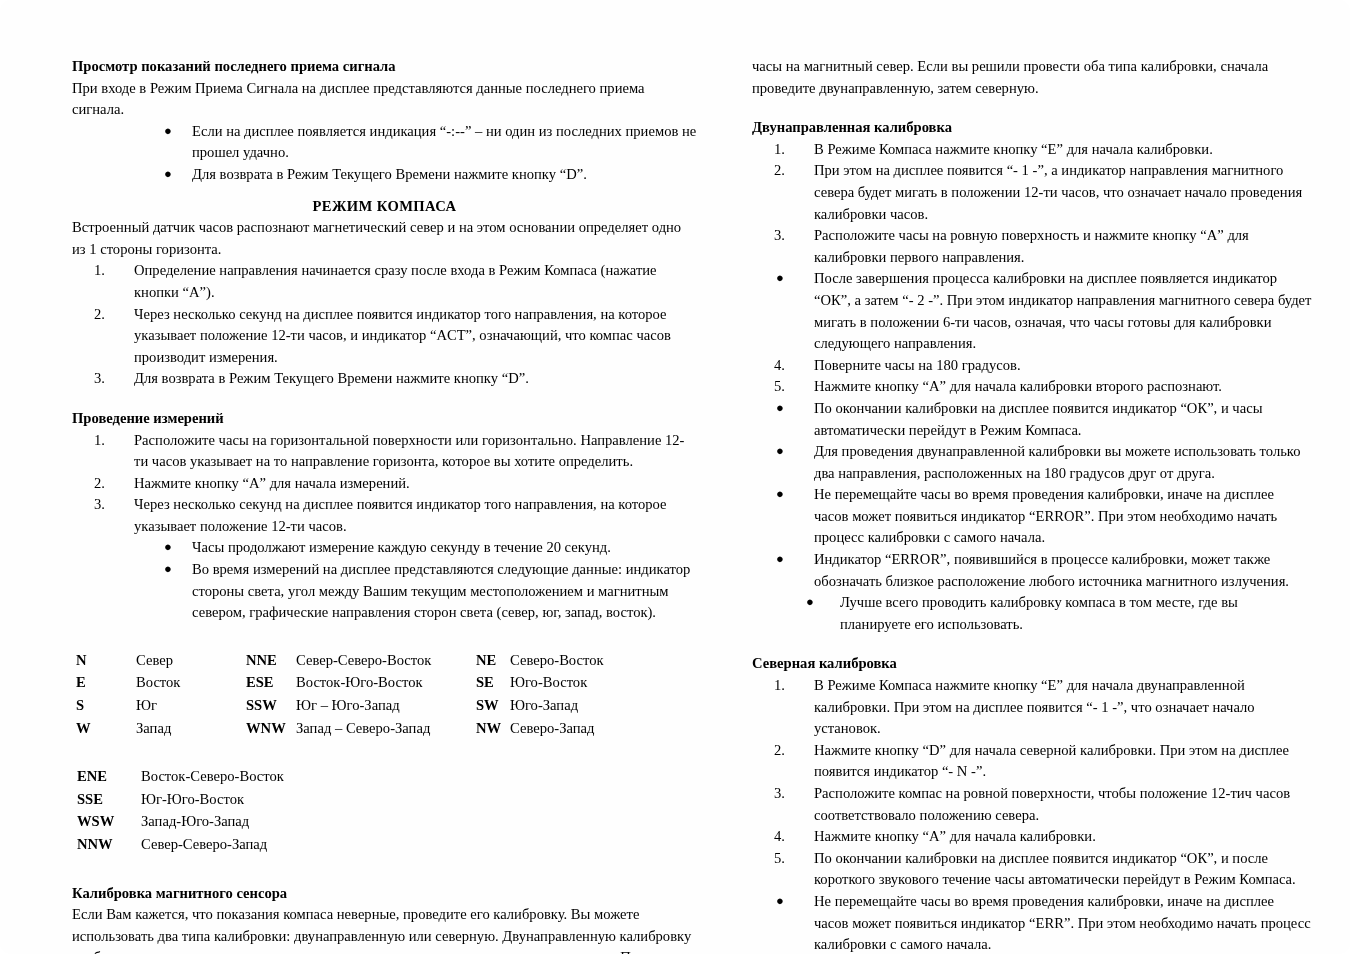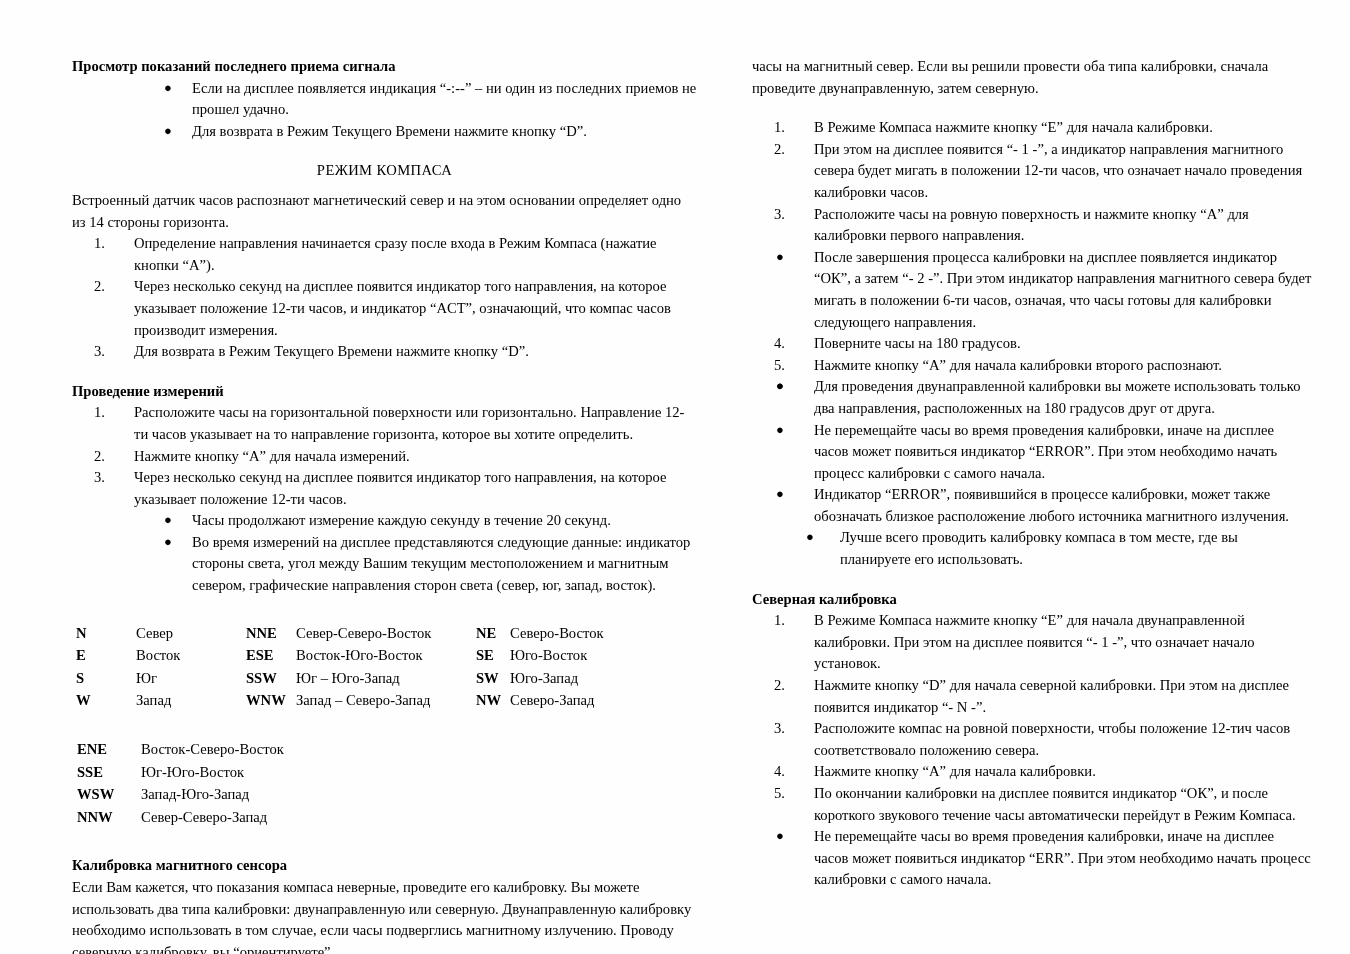--- a/index.html
+++ b/index.html
@@ -35,22 +35,22 @@
   .para {
     margin: 0;
     text-align: left;
     font-family: Liberation Serif, serif;
   }
   .heading {
     margin: 0;
     font-weight: bold;
   }
   .center-heading {
-    margin: 8px;
-    font-weight: normal;
+    margin: 0;
+    font-weight: bold;
     text-align: center;
     letter-spacing: 0.4px;
   }
   .gap-s { height: 10px; }
   .gap-m { height: 18px; }
   .gap-l { height: 26px; }
 
   
   ol.num, ul.bul {
     margin: 0;
@@ -132,37 +132,38 @@
 </style>
 </head>
 <body>
 
 <div class="page">
 
   <div class="col col-left">
 
     <div class="heading">Просмотр показаний последнего приема сигнала</div>
 
+    <p class="para">При входе в Режим Приема Сигнала на дисплее представляются данные последнего приема сигнала.</p>
 
     <ul class="bul">
       <li class="bul-deep">
         <span class="mk">●</span>
         <span>Если на дисплее появляется индикация “-:--” – ни один из последних приемов не прошел удачно.</span>
       </li>
       <li class="bul-deep">
         <span class="mk">●</span>
         <span>Для возврата в Режим Текущего Времени нажмите кнопку “D”.</span>
       </li>
     </ul>
 
     <div class="gap-s"></div>
 
     <div class="center-heading">РЕЖИМ КОМПАСА</div>
 
-    <p class="para">Встроенный датчик часов распознают магнетический север и на этом основании определяет одно из 14 стороны горизонта.</p>
+    <p class="para">Встроенный датчик часов распознают магнетический север и на этом основании определяет одно из 1 стороны горизонта.</p>
 
     <ol class="num">
       <li class="num-item">
         <span class="mk">1.</span>
         <span>Определение направления начинается сразу  после входа в Режим Компаса (нажатие кнопки “А”).</span>
       </li>
       <li class="num-item">
         <span class="mk">2.</span>
         <span>Через несколько секунд на дисплее появится индикатор того направления, на которое указывает положение 12-ти часов, и индикатор “ACT”, означающий, что компас часов производит измерения.</span>
       </li>
@@ -270,20 +271,21 @@
 
     <p class="para">Если Вам кажется, что показания компаса неверные, проведите его калибровку. Вы можете использовать два типа калибровки: двунаправленную или северную. Двунаправленную калибровку необходимо использовать в том случае, если часы подверглись магнитному излучению.  Проводу северную калибровку, вы “ориентируете”</p>
   </div>
 
   <div class="col col-right">
 
     <p class="para">часы на магнитный север. Если вы решили провести оба типа калибровки, сначала проведите двунаправленную, затем северную.</p>
 
     <div class="gap-m"></div>
 
+    <div class="heading">Двунаправленная калибровка</div>
 
     <ol class="num">
       <li class="num-item">
         <span class="mk">1.</span>
         <span>В Режиме Компаса нажмите кнопку “Е” для начала калибровки.</span>
       </li>
       <li class="num-item">
         <span class="mk">2.</span>
         <span>При этом на дисплее появится “- 1 -”, а индикатор направления магнитного севера будет мигать в положении 12-ти часов, что означает начало проведения калибровки часов.</span>
       </li>
@@ -298,20 +300,21 @@
       <li class="num-item">
         <span class="mk">4.</span>
         <span> Поверните часы на 180 градусов.</span>
       </li>
       <li class="num-item">
         <span class="mk">5.</span>
         <span>Нажмите кнопку “А” для начала калибровки второго распознают.</span>
       </li>
       <li class="bul-item">
         <span class="mk">●</span>
+        <span>По окончании калибровки на дисплее появится индикатор “ОК”, и часы автоматически перейдут в Режим Компаса.</span>
       </li>
       <li class="bul-item">
         <span class="mk">●</span>
         <span>Для проведения двунаправленной калибровки вы можете использовать только два направления, расположенных на 180 градусов друг от друга.</span>
       </li>
       <li class="bul-item">
         <span class="mk">●</span>
         <span>Не перемещайте часы во время проведения калибровки, иначе на дисплее часов может появиться индикатор “ERROR”. При этом необходимо начать процесс калибровки с самого начала.</span>
       </li>
       <li class="bul-item">

